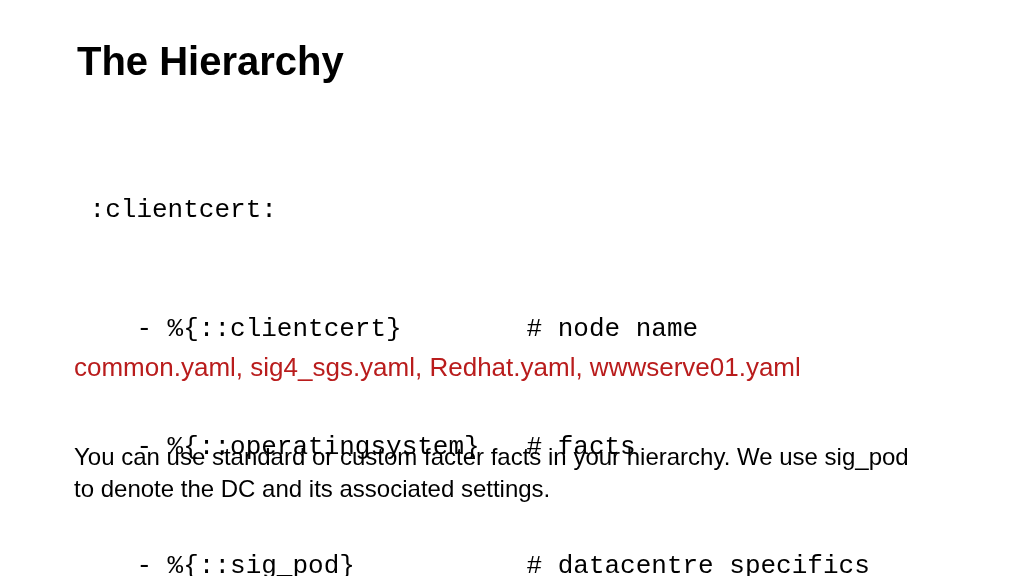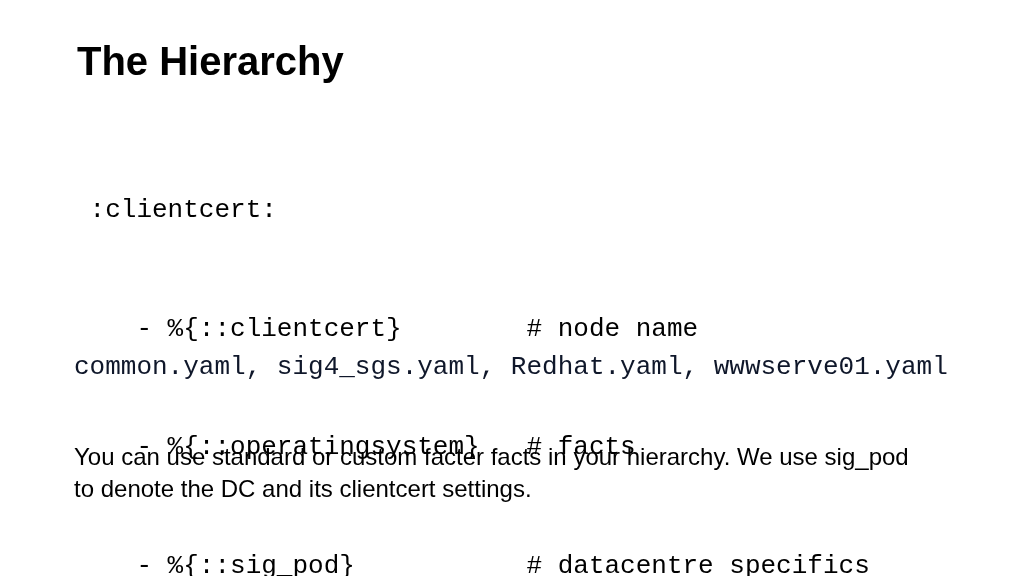--- a/index.html
+++ b/index.html
@@ -39,25 +39,25 @@
     white-space: pre;
     color: #000000;
   }
   .code-line {
     white-space: pre;
   }
   .files-line {
     position: absolute;
     left: 57px;
     top: 352px;
-    font-family: Liberation Mono, monospace;
+    font-family: Liberation Sans, sans-serif;
     font-size: 26px;
     line-height: 31px;
     white-space: pre;
-    color: #0f172a;
+    color: #b91c1c;
   }
   .paragraph {
     position: absolute;
     left: 57px;
     top: 441px;
     font-family: "Liberation Sans", sans-serif;
     font-size: 24px;
     line-height: 32px;
     color: #000000;
   }
@@ -77,16 +77,16 @@
     <div class="code-line">    - %{::clientcert}        # node name</div>
     <div class="code-line">    - %{::operatingsystem}   # facts</div>
     <div class="code-line">    - %{::sig_pod}           # datacentre specifics</div>
     
   </div>
 
   <div class="files-line">common.yaml, sig4_sgs.yaml, Redhat.yaml, wwwserve01.yaml</div>
 
   <div class="paragraph">
     <div class="paragraph-line">You can use standard or custom facter facts in your hierarchy. We use sig_pod</div>
-    <div class="paragraph-line">to denote the DC and its clientcert settings.</div>
+    <div class="paragraph-line">to denote the DC and its associated settings.</div>
   </div>
 
 </div>
 
 </body></html>

